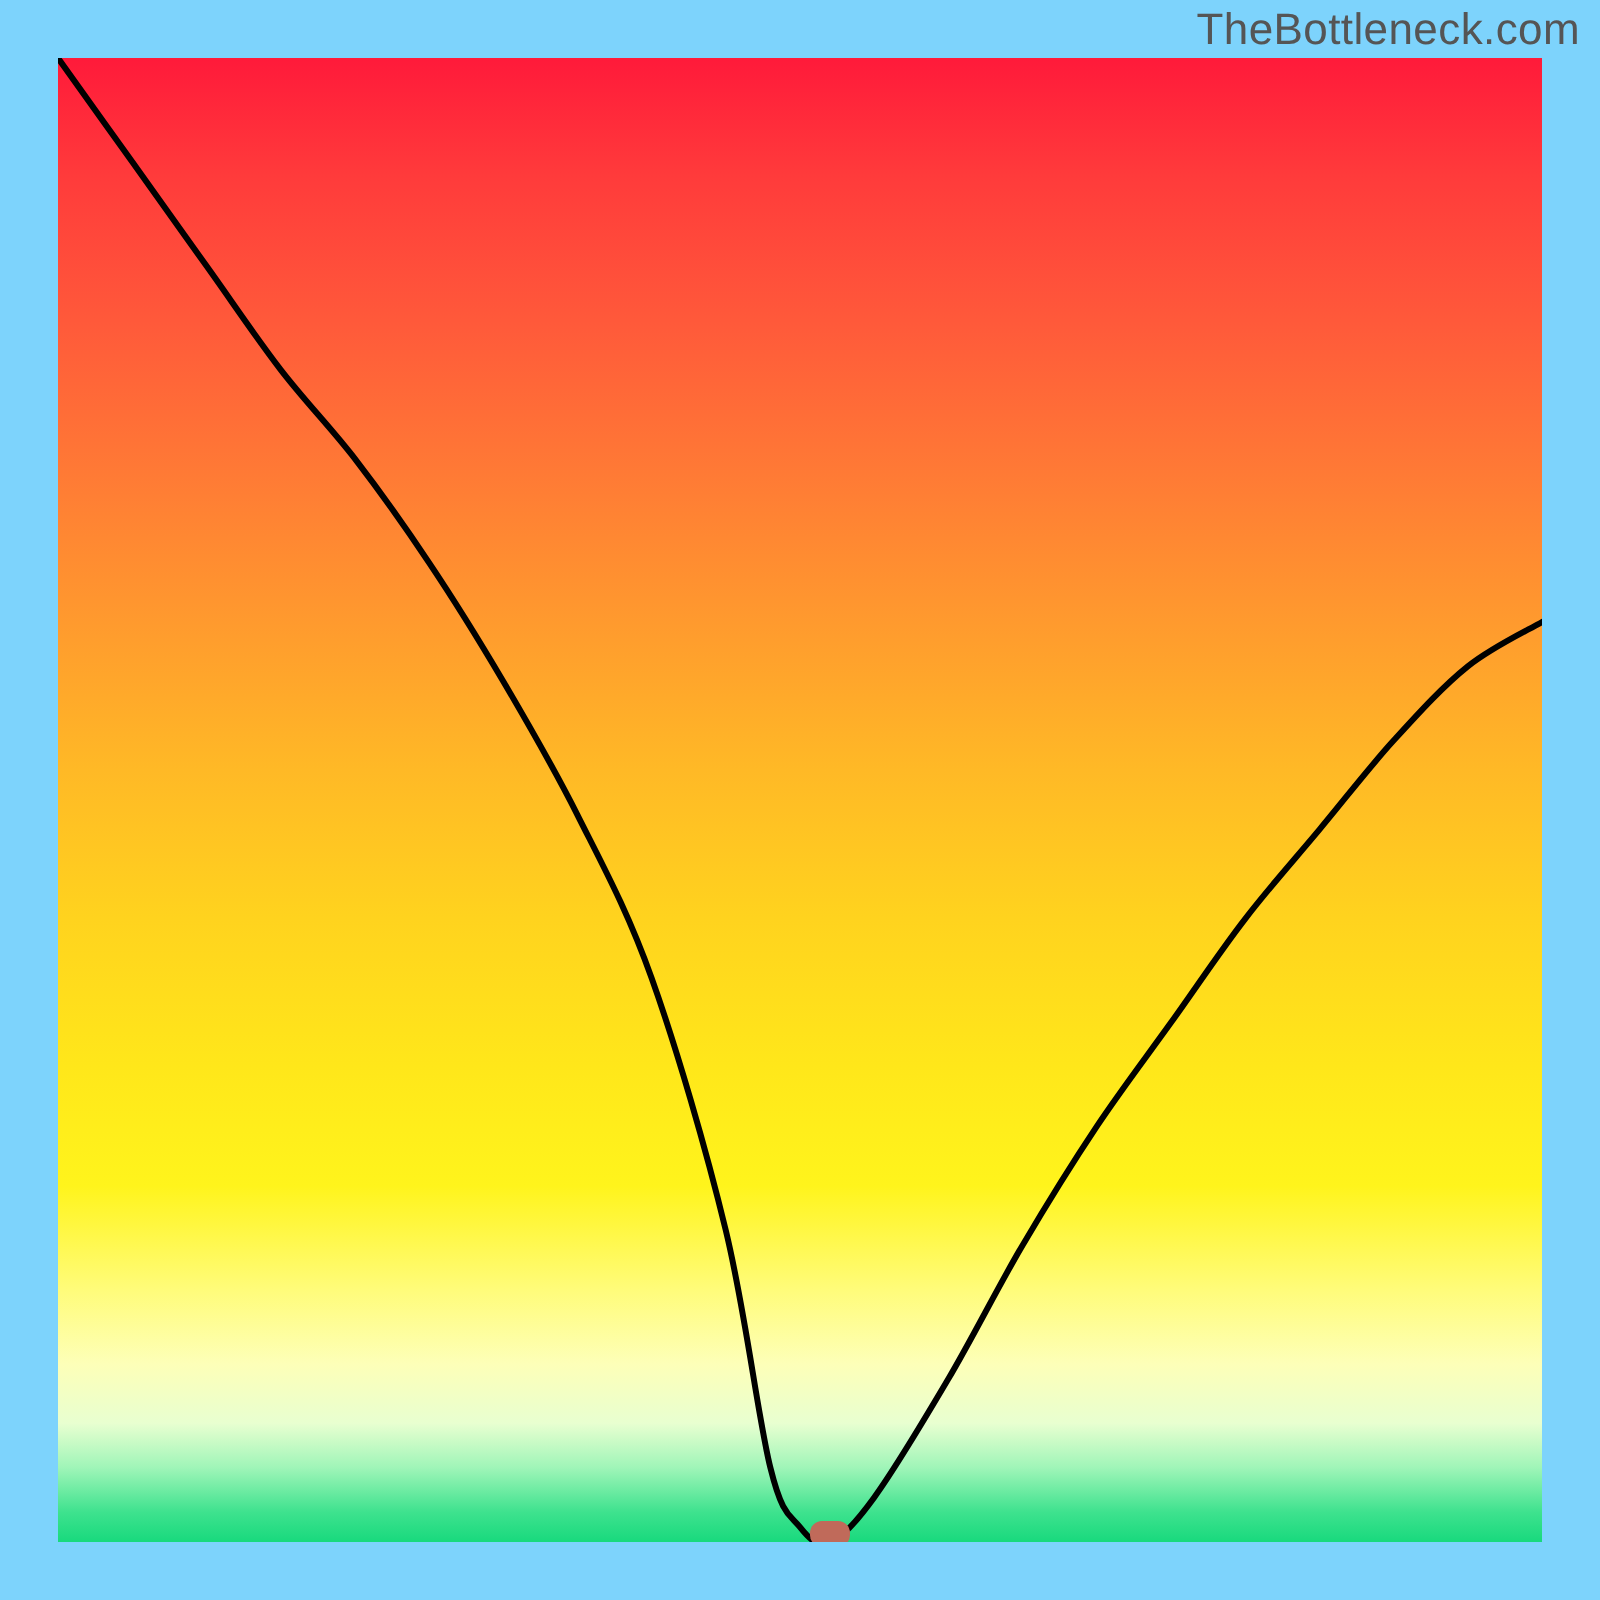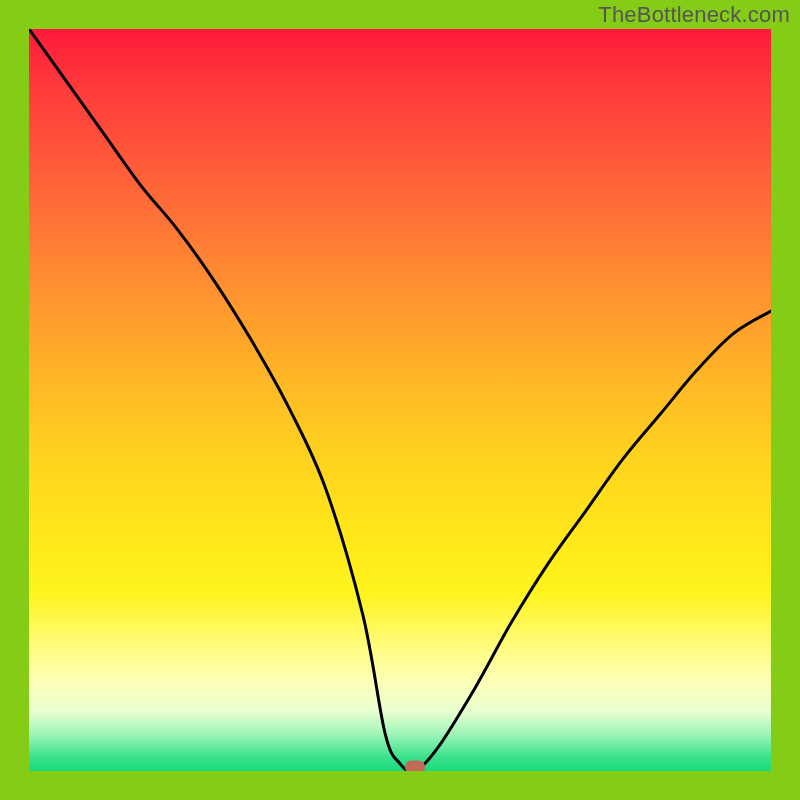--- a/index.html
+++ b/index.html
@@ -8,21 +8,21 @@
     width: 800px;
     height: 800px;
     overflow: hidden;
     background: #000;
     font-family: Arial, Helvetica, sans-serif;
   }
   .chart-frame {
     position: relative;
     width: 800px;
     height: 800px;
-    background: #84cc16;
+    background: #7dd3fc;
   }
   .watermark {
     position: absolute;
     top: 2px;
     right: 10px;
     color: #555;
     font-size: 22px;
     font-weight: 500;
     letter-spacing: 0.2px;
     z-index: 5;

